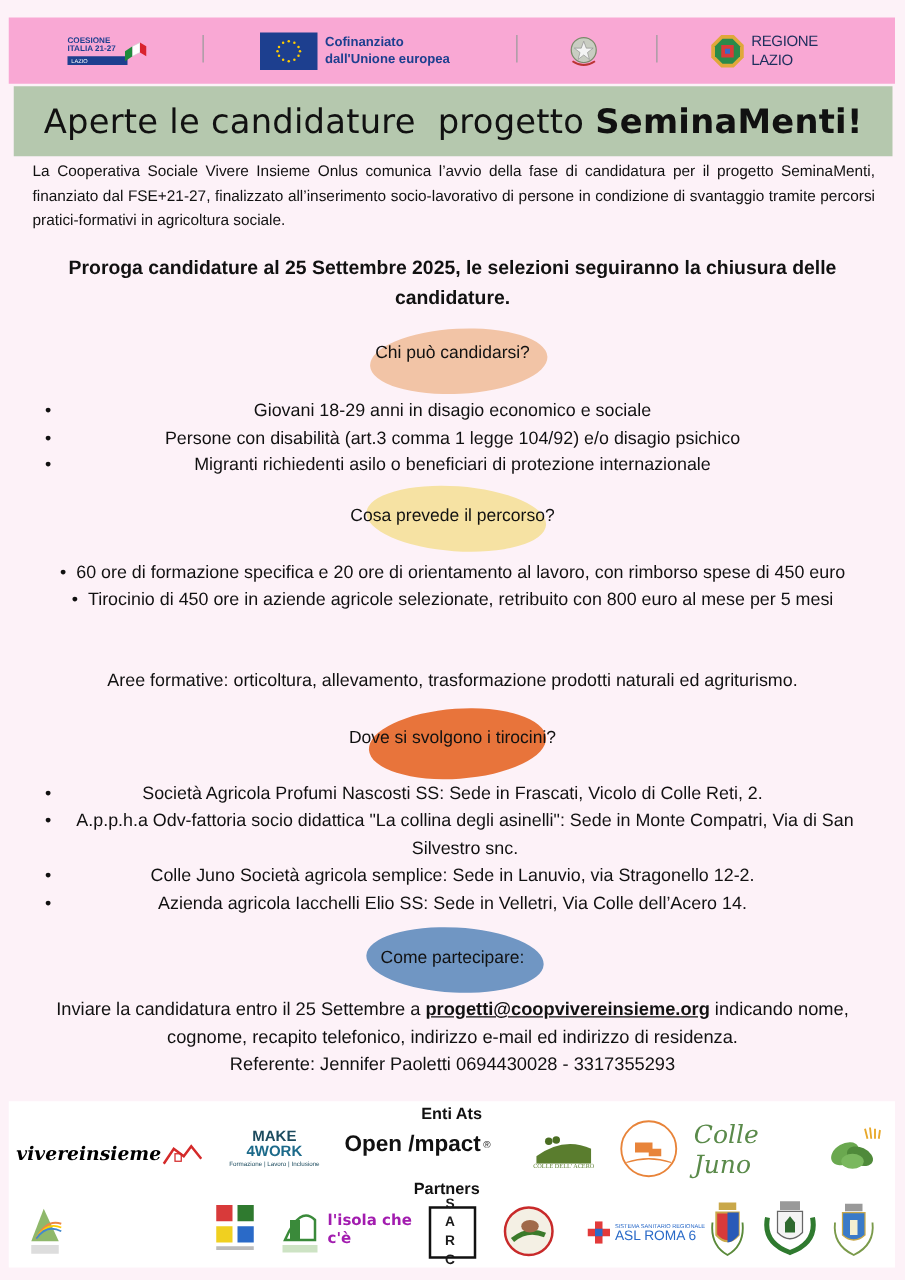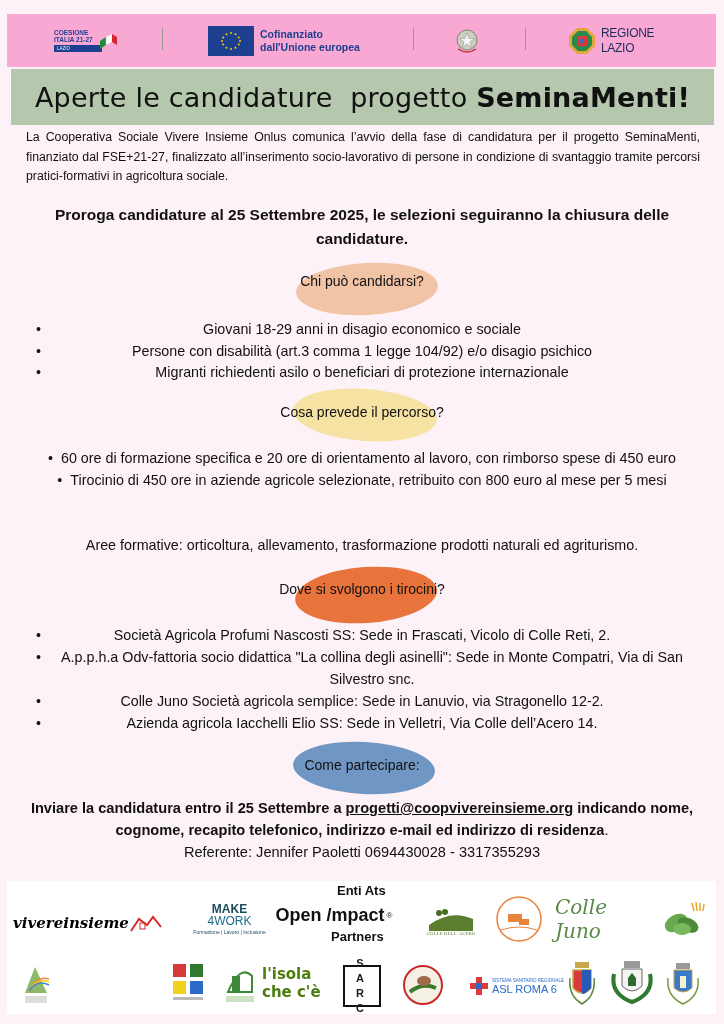--- a/index.html
+++ b/index.html
@@ -47,21 +47,21 @@
   .section-head span.lbl { position: relative; z-index: 2; }
   .blob { position: absolute; z-index: 1; border-radius: 50%; }
 
   .list { position: absolute; left: 0; width: 724px; list-style: none; font-size: 14.3px; color: #111; }
   .list li { position: relative; text-align: center; }
   .list li .bullet { position: absolute; left: 36px; }
   .list.wide li .bullet { position: static; margin-right: 8px; }
   .plain { position: absolute; left: 0; width: 724px; text-align: center; font-size: 14.3px; color: #111; }
 
   .cta { position: absolute; left: 20px; top: 797px; width: 684px; text-align: center; font-size: 14.6px; line-height: 22px; color: #111; }
-  .cta b { font-weight: bold; }
+  .cta b { font-weight: normal; }
   .cta a { color: #111; text-decoration: underline; font-weight: bold; }
 
   .footer {
     position: absolute; left: 7px; top: 881px; width: 709px; height: 133px;
     background: #ffffff;
   }
   .footer-label { position: absolute; font-size: 13px; font-weight: bold; color: #111; }
   .flogo { position: absolute; display: flex; align-items: center; justify-content: center; }
 </style>
 </head>
@@ -181,23 +181,23 @@
   <div class="footer-label" style="left:330px; top:2px;">Enti Ats</div>
 
   <div class="flogo" style="left:6px; top:22px; width:150px; height:40px;">
     <span style="font-family:'DejaVu Serif',serif; font-style:italic; font-weight:bold; color:#000000; font-size:15px;">vivereinsieme</span>
     <svg width="34" height="20" viewBox="0 0 34 20">
       <path d="M2 18 L10 6 L18 12 L24 4 L32 14" stroke="#d42a2a" stroke-width="2" fill="none"></path>
       <rect x="11" y="10" width="5" height="6" stroke="#d42a2a" fill="none"></rect>
     </svg>
   </div>
 
-  <div class="flogo" style="left:175px; top:14px; width:95px; height:48px; flex-direction:column;">
+  <div class="flogo" style="left:165px; top:14px; width:95px; height:48px; flex-direction:column;">
     <div style="font-weight:bold; color:#1c4b5e; font-size:12px; line-height:12px;">MAKE</div>
-    <div style="font-weight:normal; color:#1c6a8a; font-size:12px; line-height:12px;">4WORK</div>
+    <div style="font-weight:bold; color:#1c6a8a; font-size:12px; line-height:12px;">4WORK</div>
     <div style="color:#1c4b5e; font-size:5px; margin-top:2px;">Formazione | Lavoro | Inclusione</div>
   </div>
 
   <div class="flogo" style="left:252px; top:20px; width:150px; height:28px;">
     <span style="font-weight:bold; font-size:18px; color:#111;">Open /mpact</span>
       <span style="font-size:8px; margin-left:2px;">®</span>
   </div>
 
   <div class="flogo" style="left:413px; top:14px; width:62px; height:50px; flex-direction:column;">
     <svg width="44" height="26" viewBox="0 0 44 26">
@@ -223,21 +223,21 @@
 
   <div class="flogo" style="left:646px; top:16px; width:60px; height:44px;">
     <svg width="50" height="40" viewBox="0 0 50 40">
       <ellipse cx="18" cy="24" rx="12" ry="8" fill="#6aa84f" transform="rotate(-30 18 24)"></ellipse>
       <ellipse cx="30" cy="26" rx="11" ry="7" fill="#4f8a3a" transform="rotate(25 30 26)"></ellipse>
       <ellipse cx="24" cy="30" rx="9" ry="6" fill="#7ab85e"></ellipse>
       <path d="M34 4 L36 12 M38 3 L39 12 M42 4 L42 12 M46 5 L45 12" stroke="#e8a82a" stroke-width="1.5"></path>
     </svg>
   </div>
 
-  <div class="footer-label" style="left:324px; top:48px;">Partners</div>
+  <div class="footer-label" style="left:324px; top:62px;">Partners</div>
 
   <div class="flogo" style="left:12px; top:80px; width:34px; height:46px;">
     <svg width="30" height="42" viewBox="0 0 30 42">
       <path d="M4 30 L14 4 L26 30 Z" fill="#8fb86b"></path>
       <path d="M8 28 Q16 12 28 16" stroke="#e84" stroke-width="1.5" fill="none"></path>
       <path d="M8 28 Q16 14 28 19" stroke="#fc0" stroke-width="1.5" fill="none"></path>
       <path d="M8 28 Q16 16 28 22" stroke="#48c" stroke-width="1.5" fill="none"></path>
       <rect x="4" y="33" width="22" height="7" fill="#ddd"></rect>
     </svg>
   </div>
@@ -255,21 +255,21 @@
 
   <div class="flogo" style="left:212px; top:80px; width:42px; height:44px;">
     <svg width="36" height="42" viewBox="0 0 36 42">
       <path d="M6 30 Q18 2 30 14 L30 30 Z" fill="none" stroke="#3a8a3a" stroke-width="2"></path>
       <rect x="10" y="14" width="8" height="16" fill="#3a8a3a"></rect>
       <rect x="4" y="34" width="28" height="6" fill="#cde3c4"></rect>
     </svg>
   </div>
 
   <div class="flogo" style="left:255px; top:80px; width:74px; height:44px;">
-    <span style="font-weight:bold; color:#4d7c0f; font-size:15px; font-family:'DejaVu Sans',sans-serif;">l'isola che c'è</span>
+    <span style="font-weight:bold; color:#a21caf; font-size:12px; font-family:'DejaVu Sans',sans-serif;">l'isola che c'è</span>
   </div>
 
   <div class="flogo" style="left:336px; top:84px; width:38px; height:42px; border:2.5px solid #111;">
     <span style="font-weight:bold; font-size:11px; width:26px; text-align:center; line-height:15px; letter-spacing:4px;">S A R C</span>
   </div>
 
   <div class="flogo" style="left:394px; top:82px; width:44px; height:44px;">
     <svg width="42" height="42" viewBox="0 0 42 42">
       <circle cx="21" cy="21" r="19" fill="#f4f0e4" stroke="#c82a2a" stroke-width="2"></circle>
       <path d="M8 28 Q20 18 34 24" stroke="#3a7a2a" stroke-width="4" fill="none"></path>

